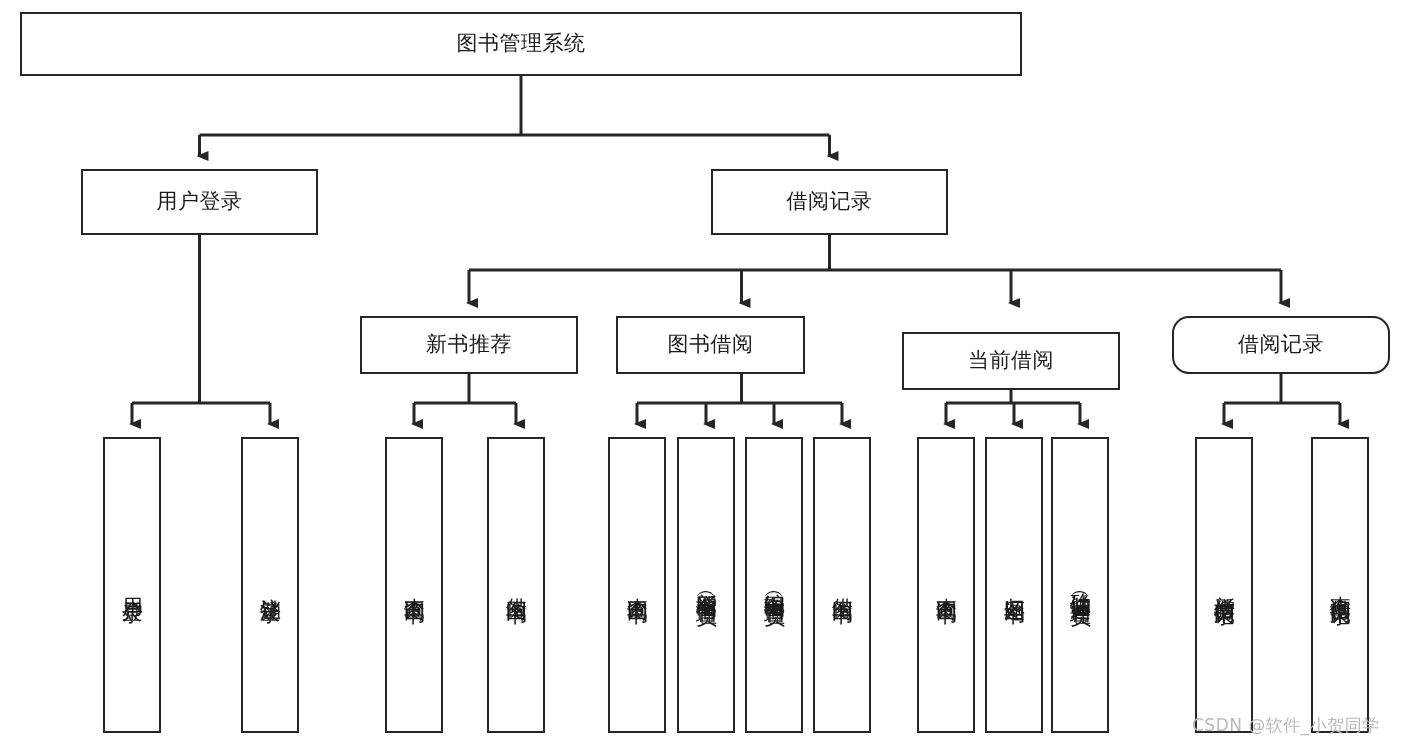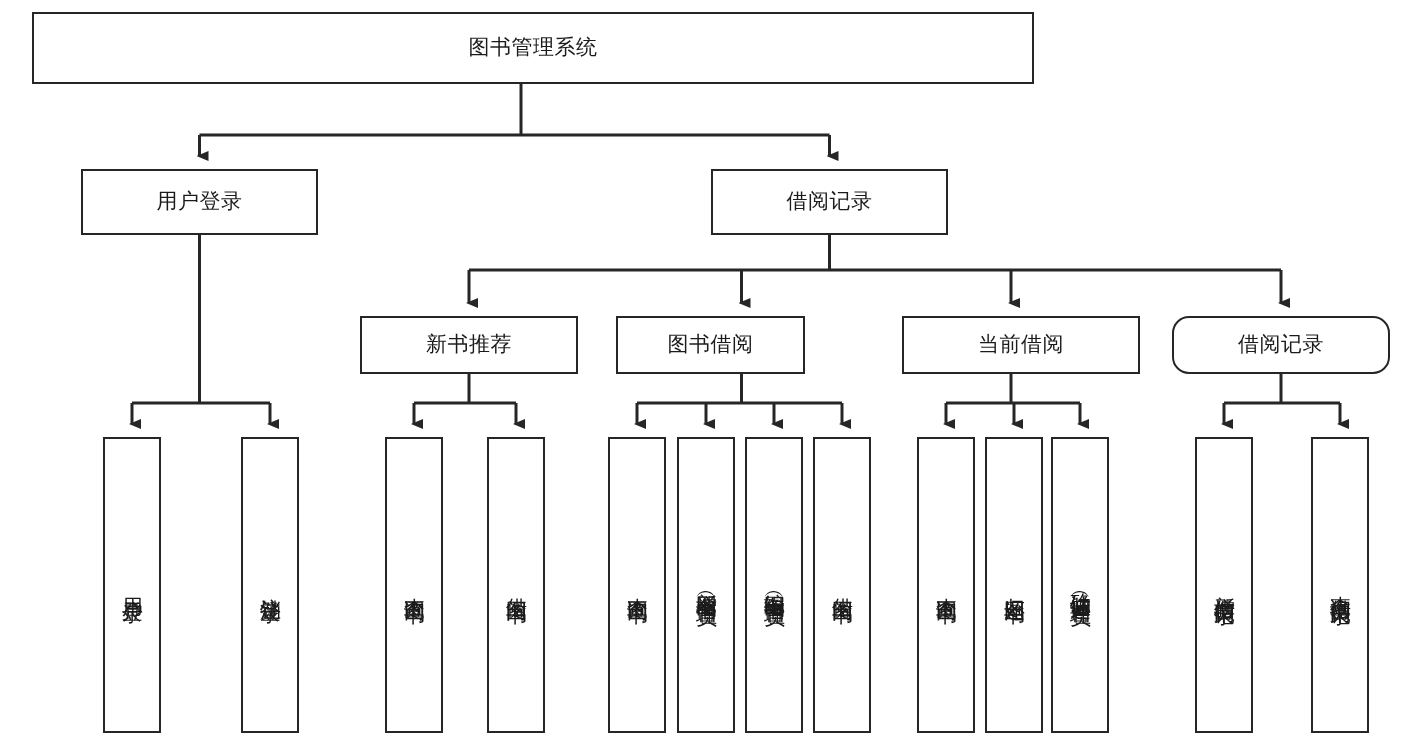--- a/index.html
+++ b/index.html
@@ -104,41 +104,41 @@
         <line x1="946" y1="403" x2="946" y2="424" marker-end="url(#arrow)"></line>
         <line x1="1014" y1="403" x2="1014" y2="424" marker-end="url(#arrow)"></line>
         <line x1="1080" y1="403" x2="1080" y2="424" marker-end="url(#arrow)"></line>
         <line x1="1281" y1="374" x2="1281" y2="403"></line>
         <line x1="1224" y1="403" x2="1340" y2="403"></line>
         <line x1="1224" y1="403" x2="1224" y2="424" marker-end="url(#arrow)"></line>
         <line x1="1340" y1="403" x2="1340" y2="424" marker-end="url(#arrow)"></line>
       </g>
   </svg>
 
-  <div class="node-box" id="node-root" style="left: 20px; top: 12px; width: 1002px; height: 72px; margin-left: 12px;">
+  <div class="node-box" id="node-root" style="left: 20px; top: 12px; width: 1002px; height: 64px;">
     <span class="node-label-h">图书管理系统</span>
   </div>
 
   <div id="level2-layer">
       <div class="node-box" style="left: 81px; top: 169px; width: 237px; height: 66px;">
         <span class="node-label-h">用户登录</span>
       </div>
       <div class="node-box" style="left: 711px; top: 169px; width: 237px; height: 66px;">
         <span class="node-label-h">借阅记录</span>
       </div>
     </div>
 
   <div id="level3-layer">
       <div class="node-box" style="left: 360px; top: 316px; width: 218px; height: 58px;">
         <span class="node-label-h">新书推荐</span>
       </div>
       <div class="node-box" style="left: 616px; top: 316px; width: 189px; height: 58px;">
         <span class="node-label-h">图书借阅</span>
       </div>
-      <div class="node-box" style="left: 902px; top: 316px; width: 238px; height: 58px;">
+      <div class="node-box" style="left: 902px; top: 332px; width: 218px; height: 58px;">
         <span class="node-label-h">当前借阅</span>
       </div>
       <div class="node-box" style="left: 1172px; top: 316px; width: 218px; height: 58px; border-radius: 17px;">
         <span class="node-label-h">借阅记录</span>
       </div>
     </div>
 
   <div id="leaf-layer">
       <div class="node-box vertical" style="left: 103px; top: 437px; width: 58px; height: 296px;">
         <span class="node-label-v">用户登录</span>
@@ -174,14 +174,15 @@
         <span class="node-label-v">确认归还（管理员）</span>
       </div>
       <div class="node-box vertical" style="left: 1195px; top: 437px; width: 58px; height: 296px;">
         <span class="node-label-v">新增借阅记录</span>
       </div>
       <div class="node-box vertical" style="left: 1311px; top: 437px; width: 58px; height: 296px;">
         <span class="node-label-v">查询借阅记录</span>
       </div>
     </div>
 
+  <div class="watermark" style="left: 1192px; top: 714px;">CSDN @软件_小贺同学</div>
 
 </div>
 
 </body></html>

